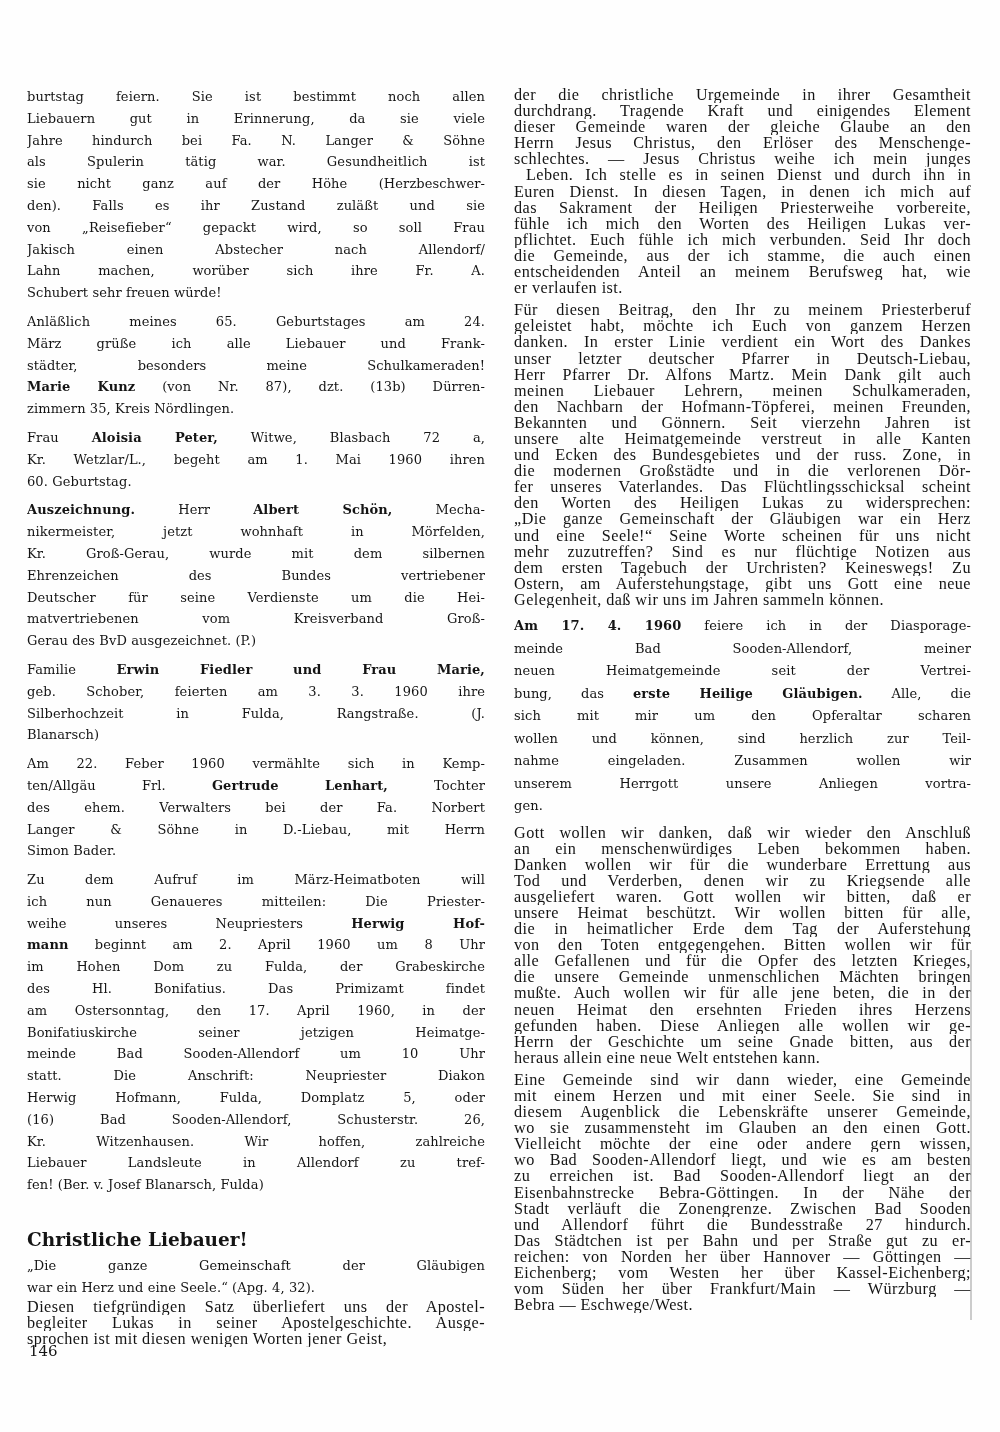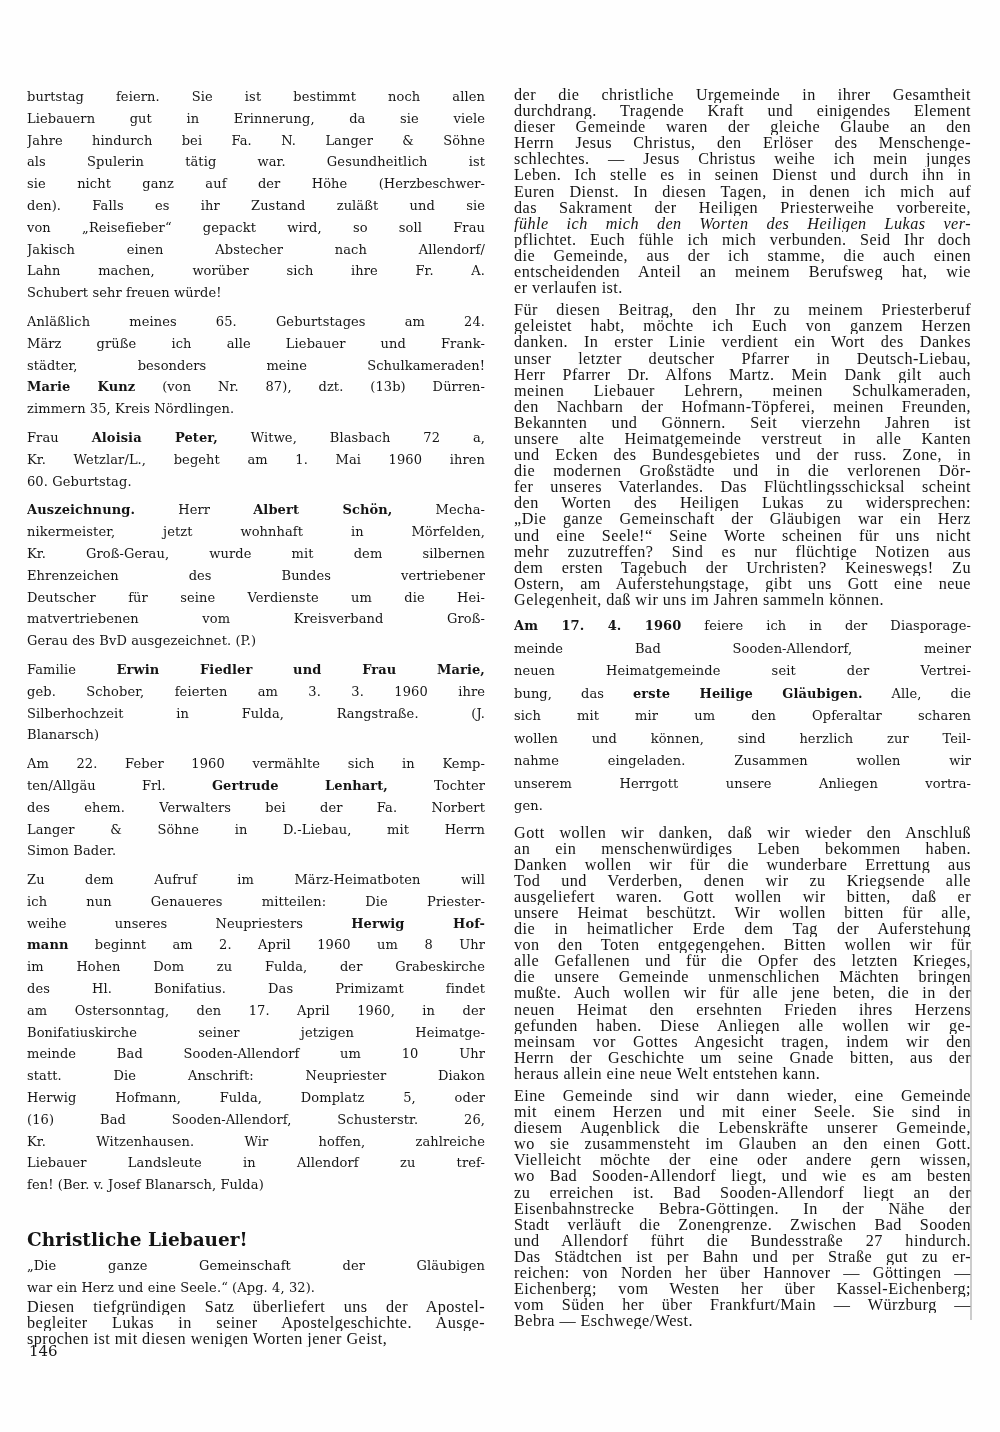--- a/index.html
+++ b/index.html
@@ -116,24 +116,24 @@
   </div>
 
   <div class="col col-right">
     <div id="right-paras">
         <div class="para">
           <span class="line small" style="display: block;">der die christliche Urgemeinde in ihrer Gesamtheit</span>
           <span class="line small" style="display: block;">durchdrang. Tragende Kraft und einigendes Element</span>
           <span class="line small" style="display: block;">dieser Gemeinde waren der gleiche Glaube an den</span>
           <span class="line small" style="display: block;">Herrn Jesus Christus, den Erlöser des Menschenge-</span>
           <span class="line small" style="display: block;">schlechtes. — Jesus Christus weihe ich mein junges</span>
-          <span class="line small" style="display: block;">Leben. Ich stelle es in seinen Dienst und durch ihn in</span>
+          <span class="line small" style="display: block; margin-left: 12px;">Leben. Ich stelle es in seinen Dienst und durch ihn in</span>
           <span class="line small" style="display: block;">Euren Dienst. In diesen Tagen, in denen ich mich auf</span>
           <span class="line small" style="display: block;">das Sakrament der Heiligen Priesterweihe vorbereite,</span>
-          <span class="line small" style="display: block; font-style: italic;">fühle ich mich den Worten des Heiligen Lukas ver-</span>
+          <span class="line small" style="display: block;">fühle ich mich den Worten des Heiligen Lukas ver-</span>
           <span class="line small" style="display: block;">pflichtet. Euch fühle ich mich verbunden. Seid Ihr doch</span>
           <span class="line small" style="display: block;">die Gemeinde, aus der ich stamme, die auch einen</span>
           <span class="line small" style="display: block;">entscheidenden Anteil an meinem Berufsweg hat, wie</span>
           <span class="line small last" style="display: block;">er verlaufen ist.</span>
         </div>
         <div class="gap-s"></div>
         <div class="para">
           <span class="line small" style="display: block;">Für diesen Beitrag, den Ihr zu meinem Priesterberuf</span>
           <span class="line small" style="display: block;">geleistet habt, möchte ich Euch von ganzem Herzen</span>
           <span class="line small" style="display: block;">danken. In erster Linie verdient ein Wort des Dankes</span>
@@ -174,21 +174,20 @@
           <span class="line small" style="display: block;">Tod und Verderben, denen wir zu Kriegsende alle</span>
           <span class="line small" style="display: block;">ausgeliefert waren. Gott wollen wir bitten, daß er</span>
           <span class="line small" style="display: block;">unsere Heimat beschützt. Wir wollen bitten für alle,</span>
           <span class="line small" style="display: block;">die in heimatlicher Erde dem Tag der Auferstehung</span>
           <span class="line small" style="display: block;">von den Toten entgegengehen. Bitten wollen wir für</span>
           <span class="line small" style="display: block;">alle Gefallenen und für die Opfer des letzten Krieges,</span>
           <span class="line small" style="display: block;">die unsere Gemeinde unmenschlichen Mächten bringen</span>
           <span class="line small" style="display: block;">mußte. Auch wollen wir für alle jene beten, die in der</span>
           <span class="line small" style="display: block;">neuen Heimat den ersehnten Frieden ihres Herzens</span>
           <span class="line small" style="display: block;">gefunden haben. Diese Anliegen alle wollen wir ge-</span>
-          <span class="line small" style="display: block;">meinsam vor Gottes Angesicht tragen, indem wir den</span>
           <span class="line small" style="display: block;">Herrn der Geschichte um seine Gnade bitten, aus der</span>
           <span class="line small last" style="display: block;">heraus allein eine neue Welt entstehen kann.</span>
         </div>
         <div class="gap-s"></div>
         <div class="para">
           <span class="line small" style="display: block;">Eine Gemeinde sind wir dann wieder, eine Gemeinde</span>
           <span class="line small" style="display: block;">mit einem Herzen und mit einer Seele. Sie sind in</span>
           <span class="line small" style="display: block;">diesem Augenblick die Lebenskräfte unserer Gemeinde,</span>
           <span class="line small" style="display: block;">wo sie zusammensteht im Glauben an den einen Gott.</span>
           <span class="line small" style="display: block;">Vielleicht möchte der eine oder andere gern wissen,</span>

